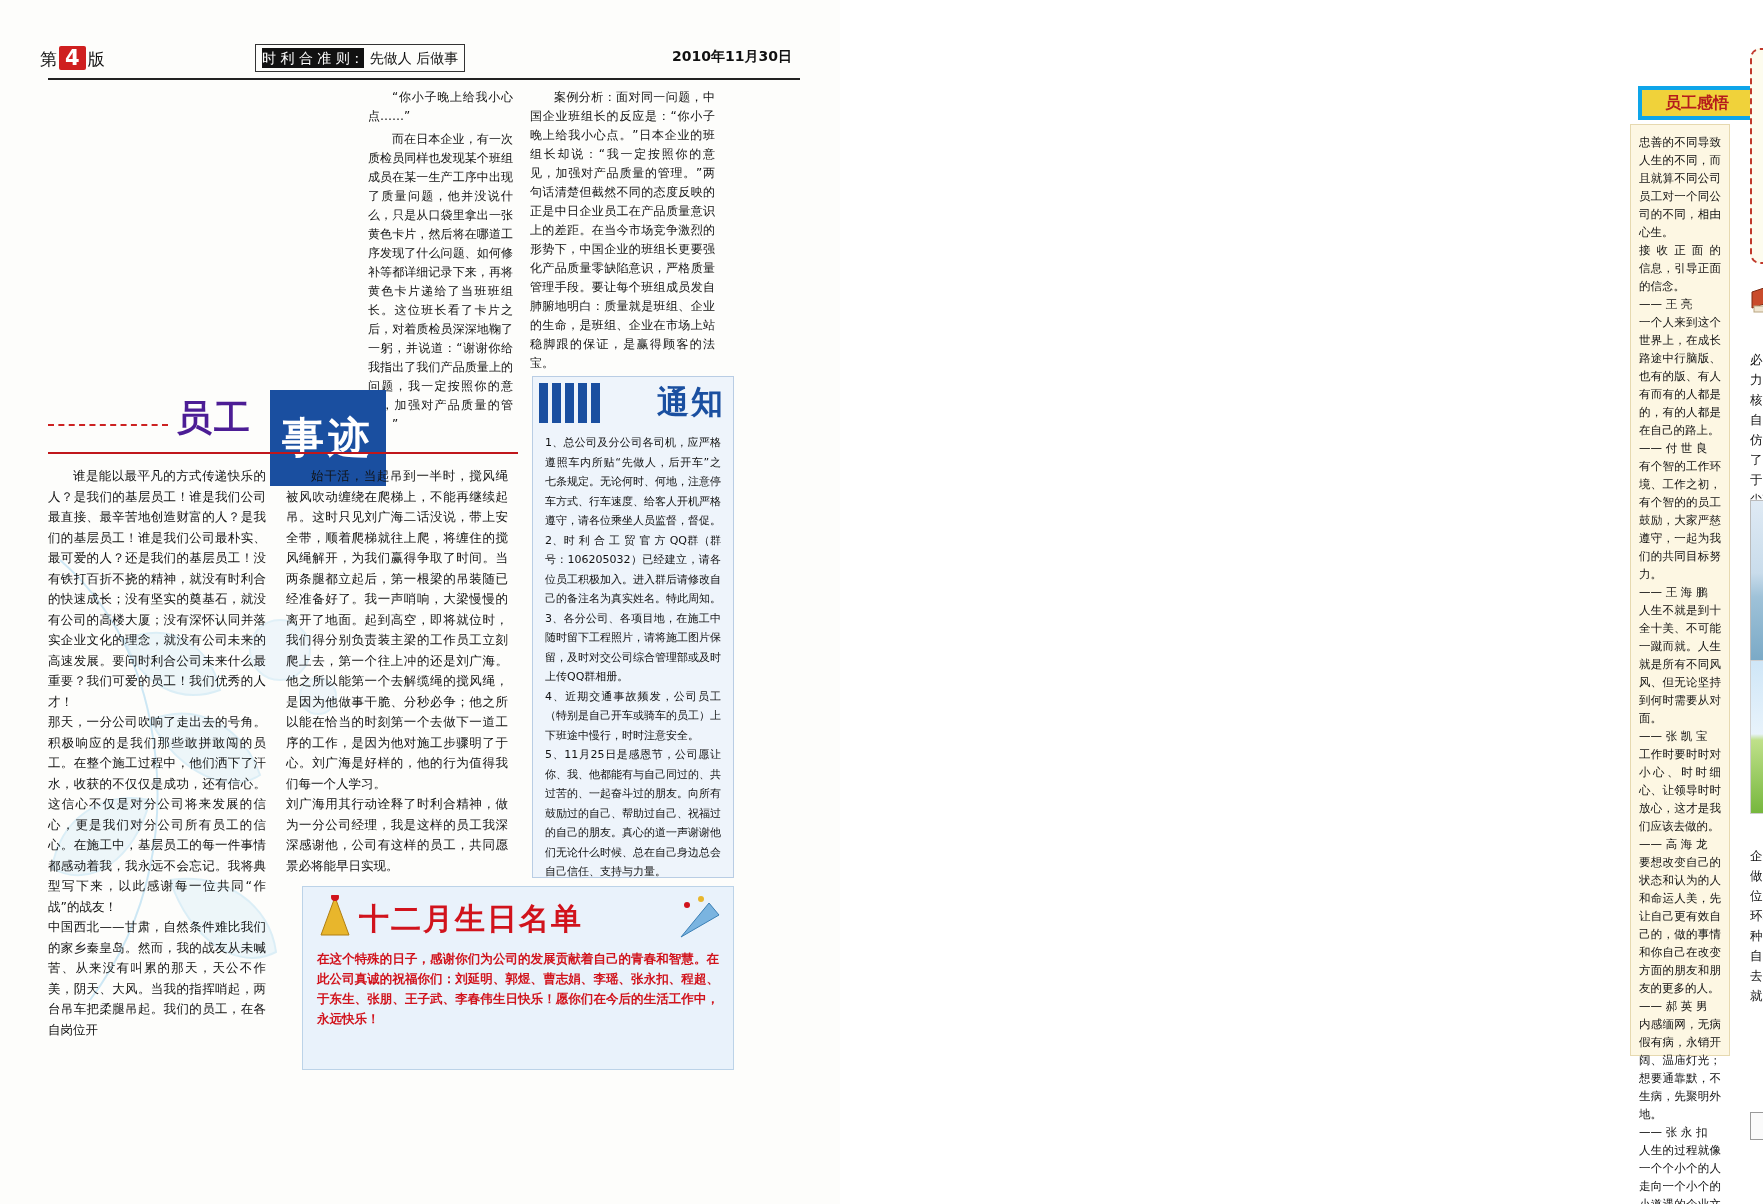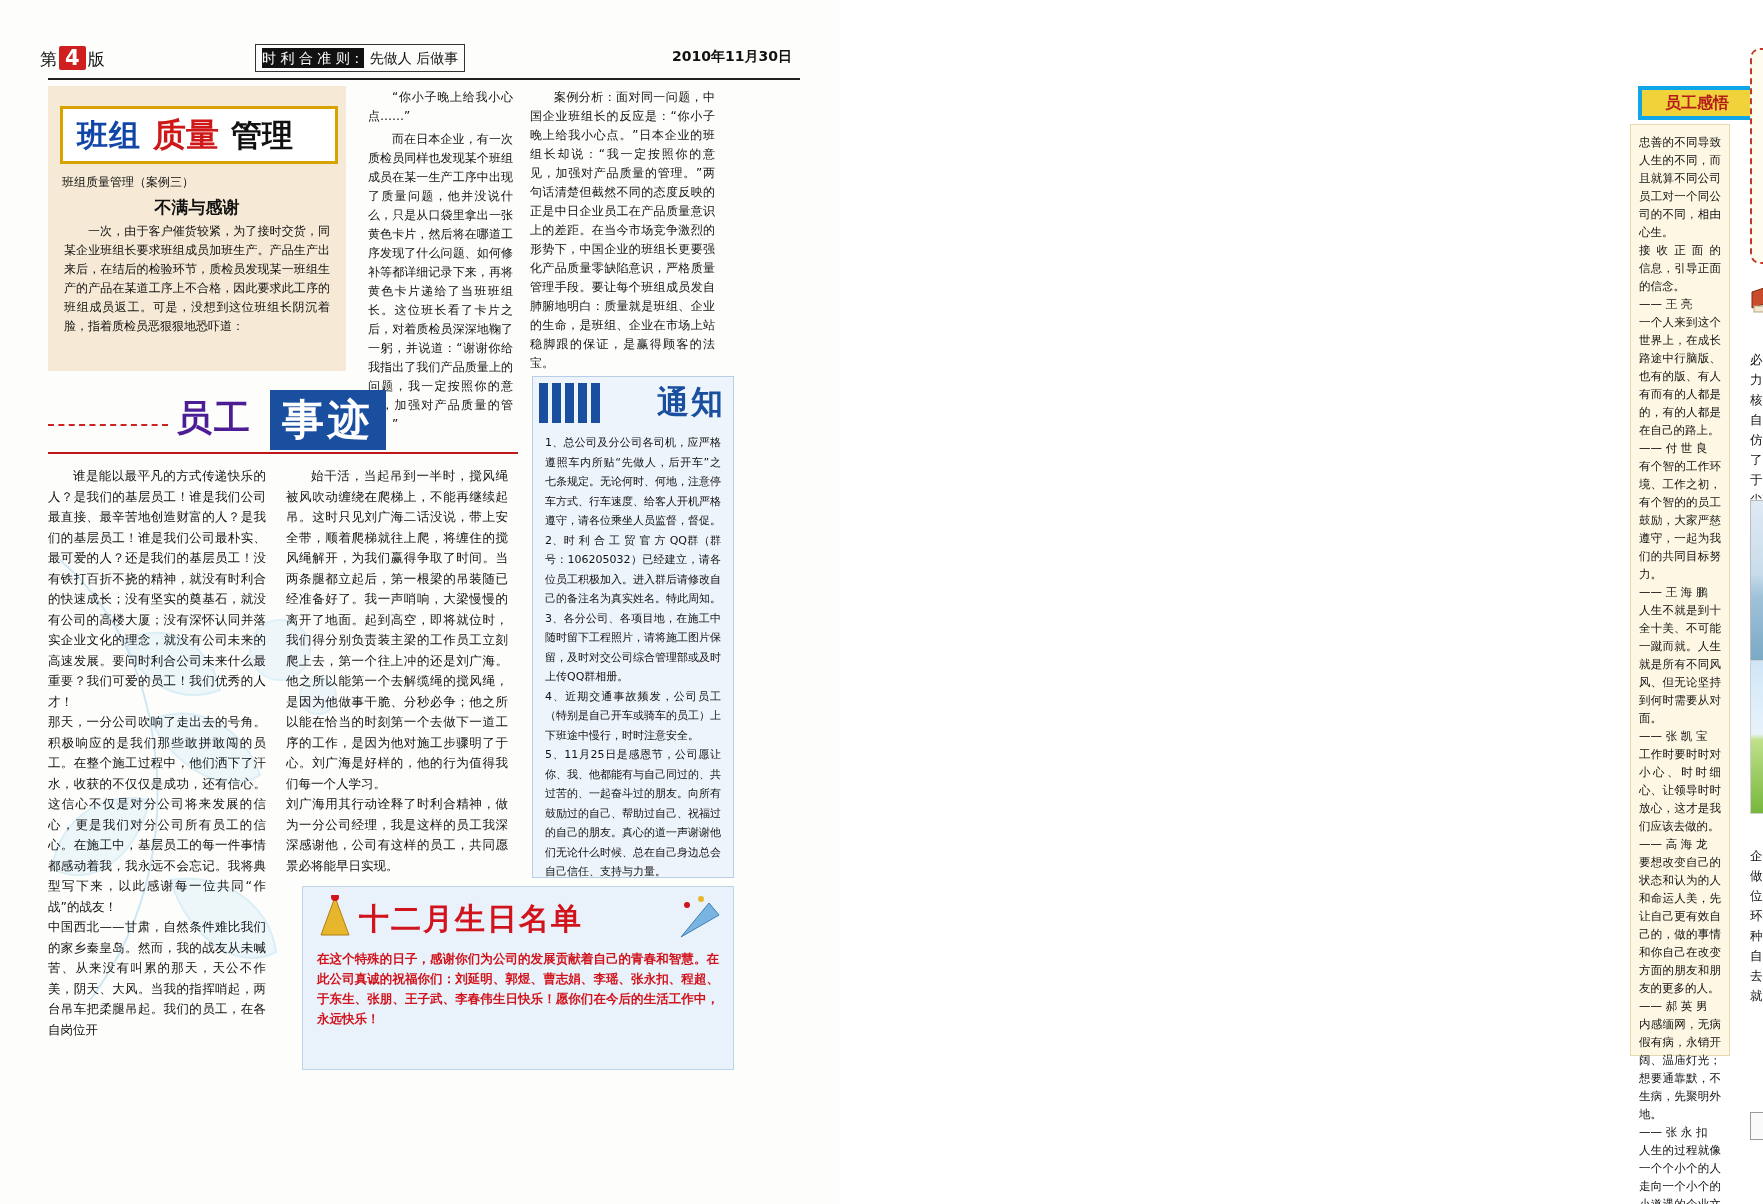--- a/index.html
+++ b/index.html
@@ -31,21 +31,21 @@
   
   .topcol{position:absolute;font-size:12px;line-height:19px;color:#111;text-align:justify;}
   #topcol2{left:368px;top:88px;width:145px;}
   #topcol3{left:530px;top:88px;width:185px;}
   .quoteline{text-align:right;font-size:11px;margin-top:6px;}
 
   
   #shijiwrap{position:absolute;left:48px;top:386px;width:470px;height:60px;}
   #shiji-dash{position:absolute;left:0;top:38px;width:120px;border-top:2px dashed #c22;}
   #shiji-yg{position:absolute;left:128px;top:8px;font-size:36px;font-weight:bold;color:#4c1d95;letter-spacing:2px;}
-  #shiji-sj{position:absolute;left:222px;top:4px;background:#1a4fa0;color:#fff;font-size:42px;font-weight:bold;padding:2px 12px;letter-spacing:4px;}
+  #shiji-sj{position:absolute;left:222px;top:4px;background:#1a4fa0;color:#fff;font-size:42px;font-weight:bold;padding:20px 12px;letter-spacing:4px;}
   #shiji-rule{position:absolute;left:48px;top:452px;width:470px;height:2px;background:#c0171b;}
 
   .bodycol{position:absolute;font-size:12.5px;line-height:20.5px;color:#111;text-align:justify;}
   #bcol1{left:48px;top:466px;width:218px;}
   #bcol2{left:286px;top:466px;width:222px;}
   .sign{text-align:right;font-weight:bold;font-size:12px;margin-top:8px;}
 
   
   #tongzhi{position:absolute;left:532px;top:376px;width:200px;height:500px;background:#eef4fb;border:1px solid #b9cde4;}
   #tz-bars{position:absolute;left:6px;top:6px;width:80px;height:40px;}
@@ -103,30 +103,20 @@
       <div class="hdr-pageno">
         <span>第</span><span class="bignum">4</span><span>版</span>
       </div>
       <div class="hdr-motto">
         <span class="lbl">时 利 合 准 则：</span><span>先做人  后做事</span>
       </div>
       <div class="hdr-date">2010年11月30日</div>
     </div>
     <div class="hdrline"></div>
 
-    <div id="qualitybox">
-      <div id="qtitle">
-        <span class="t1">班组</span>
-        <span class="t2">质量</span>
-        <span class="t3">管理</span>
-      </div>
-      <div class="qsub">班组质量管理（案例三）</div>
-      <div class="qhead">不满与感谢</div>
-      <div class="qbody">一次，由于客户催货较紧，为了接时交货，同某企业班组长要求班组成员加班生产。产品生产出来后，在结后的检验环节，质检员发现某一班组生产的产品在某道工序上不合格，因此要求此工序的班组成员返工。可是，没想到这位班组长阴沉着脸，指着质检员恶狠狠地恐吓道：</div>
-    </div>
 
     <div class="topcol" id="topcol2">
       <div style="text-indent:2em">“你小子晚上给我小心点……”</div>
       <div style="text-indent:2em;margin-top:4px">而在日本企业，有一次质检员同样也发现某个班组成员在某一生产工序中出现了质量问题，他并没说什么，只是从口袋里拿出一张黄色卡片，然后将在哪道工序发现了什么问题、如何修补等都详细记录下来，再将黄色卡片递给了当班班组长。这位班长看了卡片之后，对着质检员深深地鞠了一躬，并说道：“谢谢你给我指出了我们产品质量上的问题，我一定按照你的意见，加强对产品质量的管理。”</div>
     </div>
 
     <div class="topcol" id="topcol3">
       <div style="text-indent:2em">案例分析：面对同一问题，中国企业班组长的反应是：“你小子晚上给我小心点。”日本企业的班组长却说：“我一定按照你的意见，加强对产品质量的管理。”两句话清楚但截然不同的态度反映的正是中日企业员工在产品质量意识上的差距。在当今市场竞争激烈的形势下，中国企业的班组长更要强化产品质量零缺陷意识，严格质量管理手段。要让每个班组成员发自肺腑地明白：质量就是班组、企业的生命，是班组、企业在市场上站稳脚跟的保证，是赢得顾客的法宝。</div>
       <div class="quoteline">——摘自《班组管理读本》</div>
     </div>

